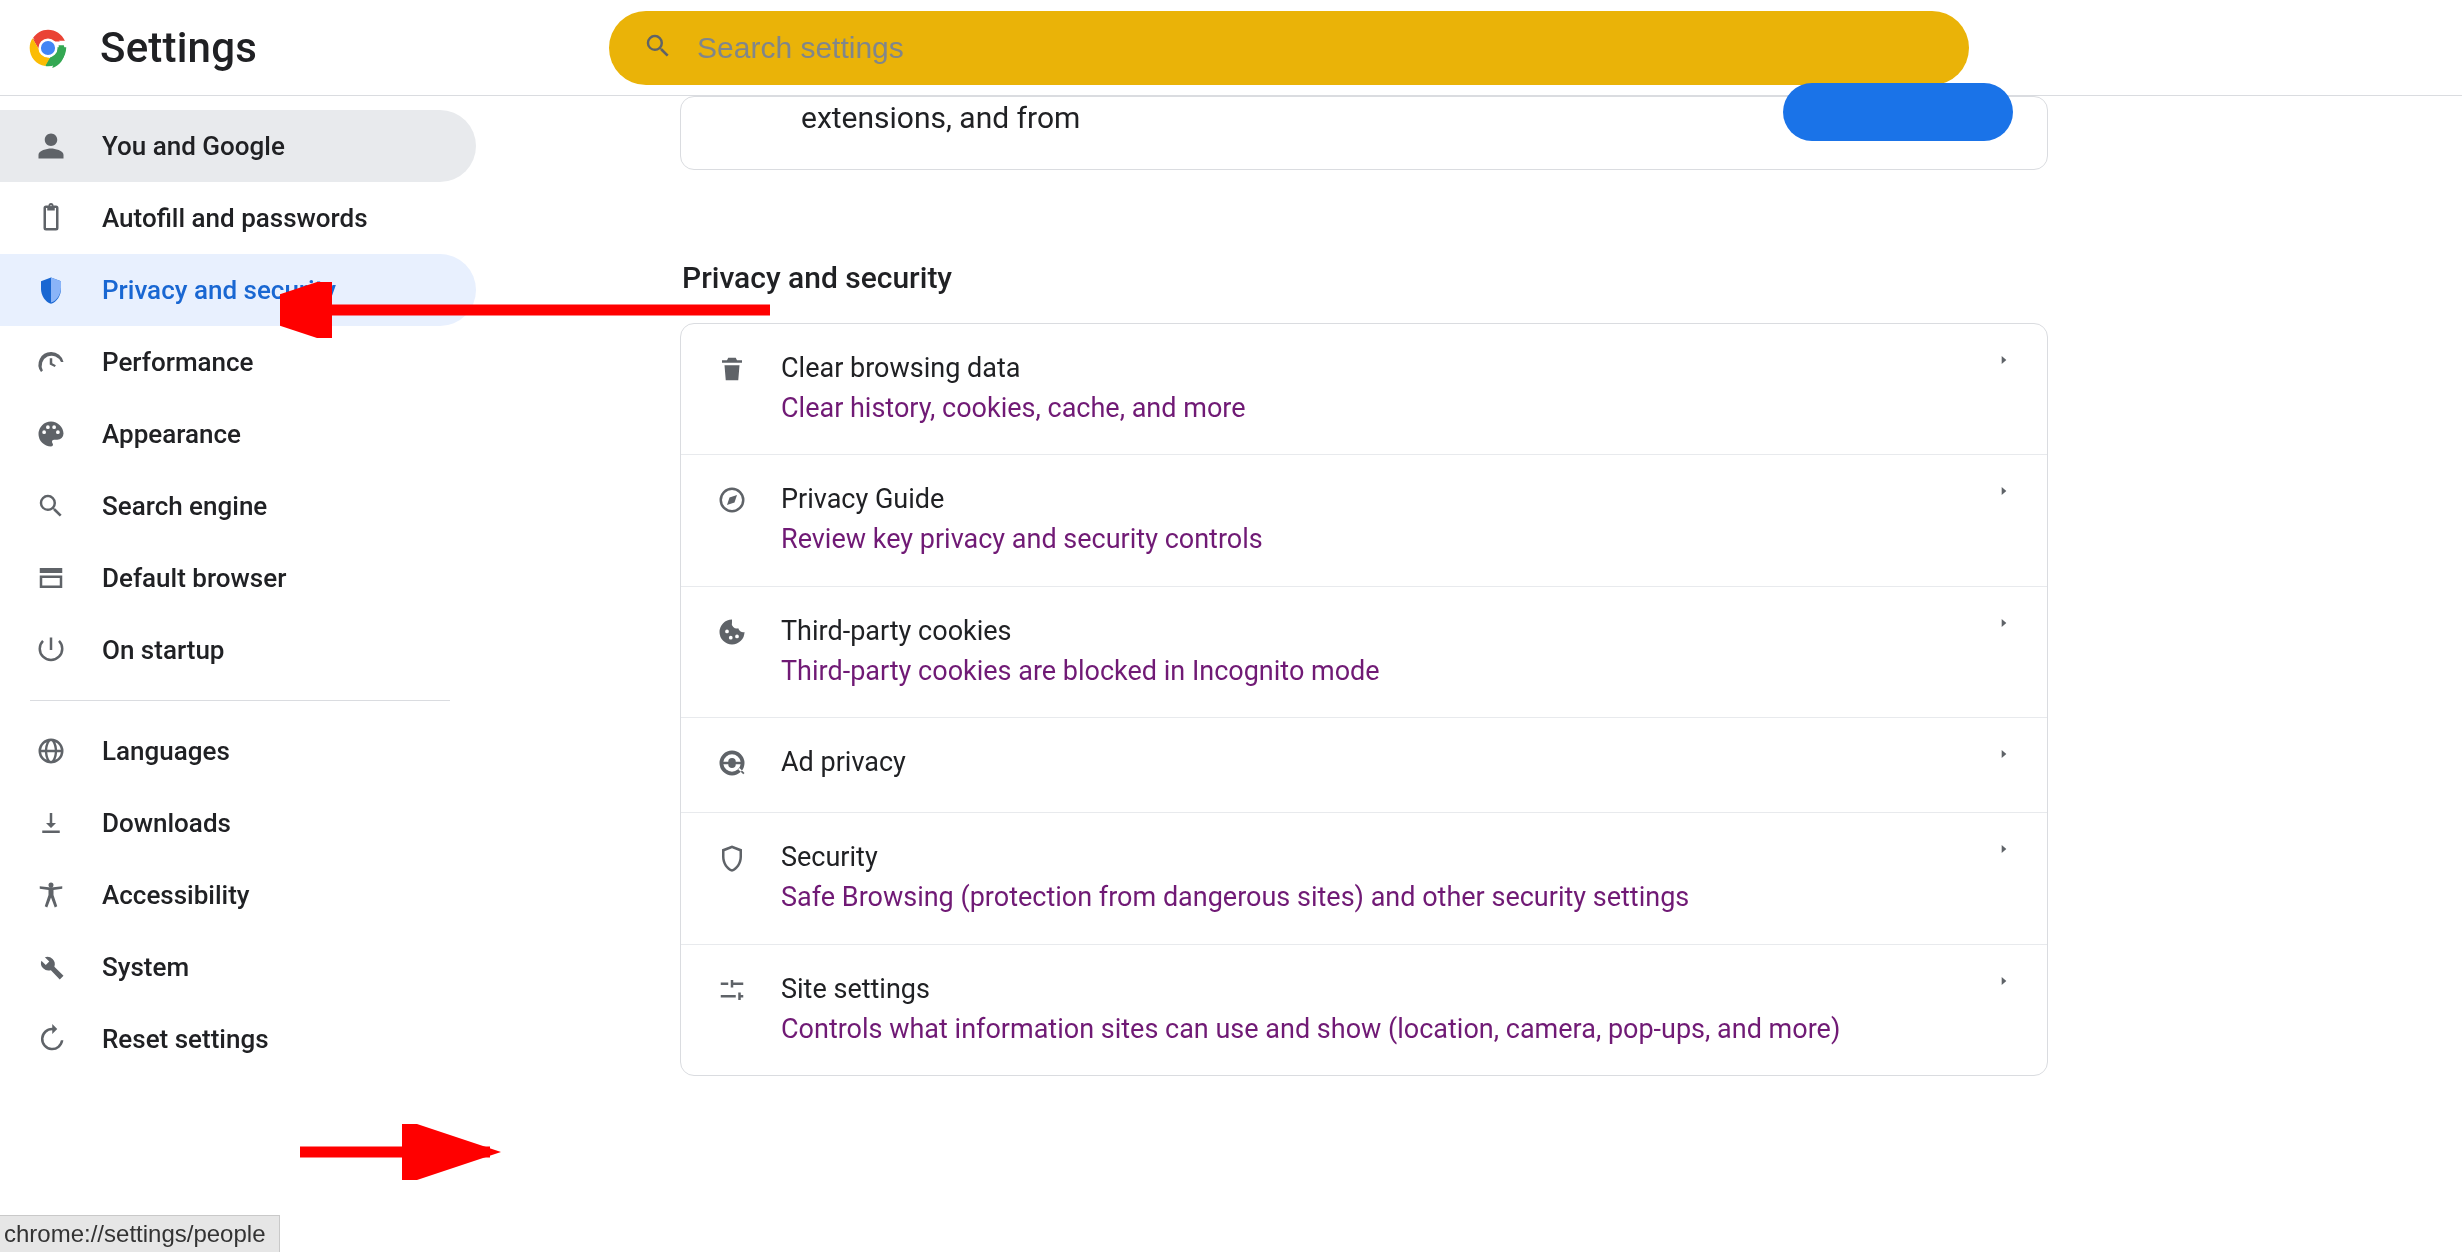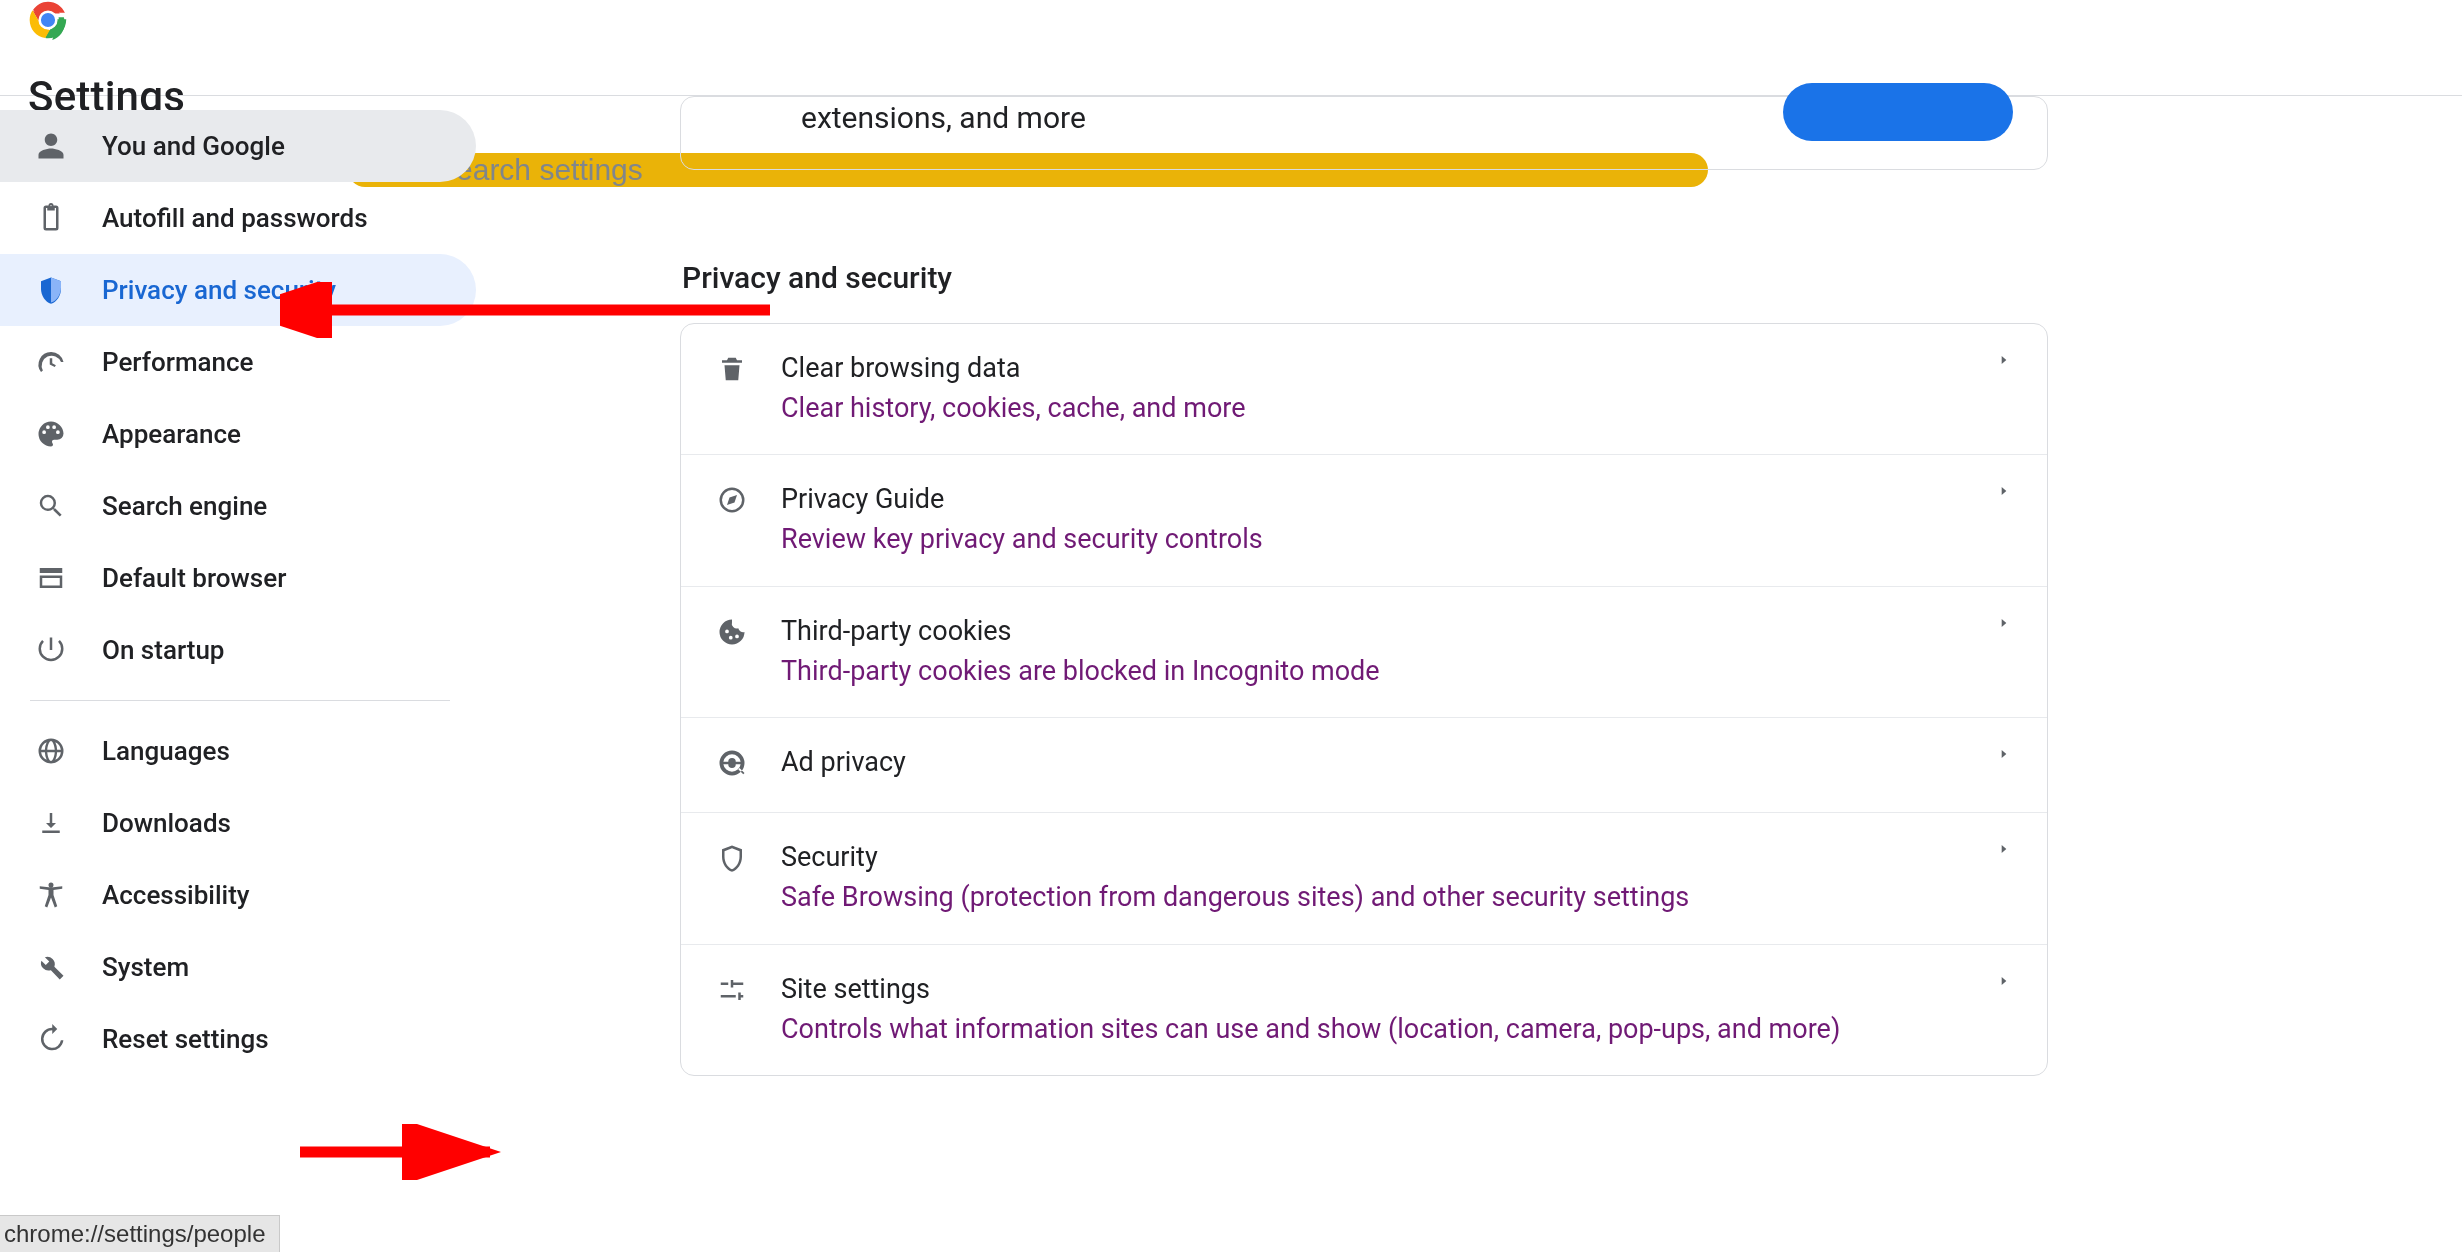--- a/index.html
+++ b/index.html
@@ -9,26 +9,25 @@
     color: #202124;
     width: 2462px;
     height: 1252px;
     overflow: hidden;
     position: relative;
   }
 
   
   .header {
     display: flex;
-    align-items: flex-start;
+    align-items: center;
     height: 96px;
     border-bottom: 1px solid #dadce0;
     padding-left: 28px;
     gap: 32px;
-    flex-direction: column;
   }
   .chrome-logo { width: 40px; height: 40px; }
   .header-title { font-size: 42px; font-weight: 500; letter-spacing: .2px; }
   .search-wrap {
     margin-left: 320px;
     display: flex;
     align-items: center;
     background: #eab308;
     border-radius: 40px;
     height: 74px;
@@ -289,21 +288,21 @@
           </span>
           <span>Reset settings</span>
         </div>
       </div>
   </nav>
 
   <main class="main">
 
     <div class="sync-card">
       <div class="sync-btn"></div>
-      <div class="sync-card-text">extensions, and more</div>
+      <div class="sync-card-text">extensions, and from</div>
     </div>
 
     <h2 class="section-heading">Privacy and security</h2>
 
     <div class="card" id="privacy-card">
         <div class="row">
           <span class="row-icon">
             <svg viewBox="0 0 24 24">
               <path d="M9 3h6l1 2h4v2H4V5h4zM6 9h12l-1 12H7z"></path>
             </svg>

